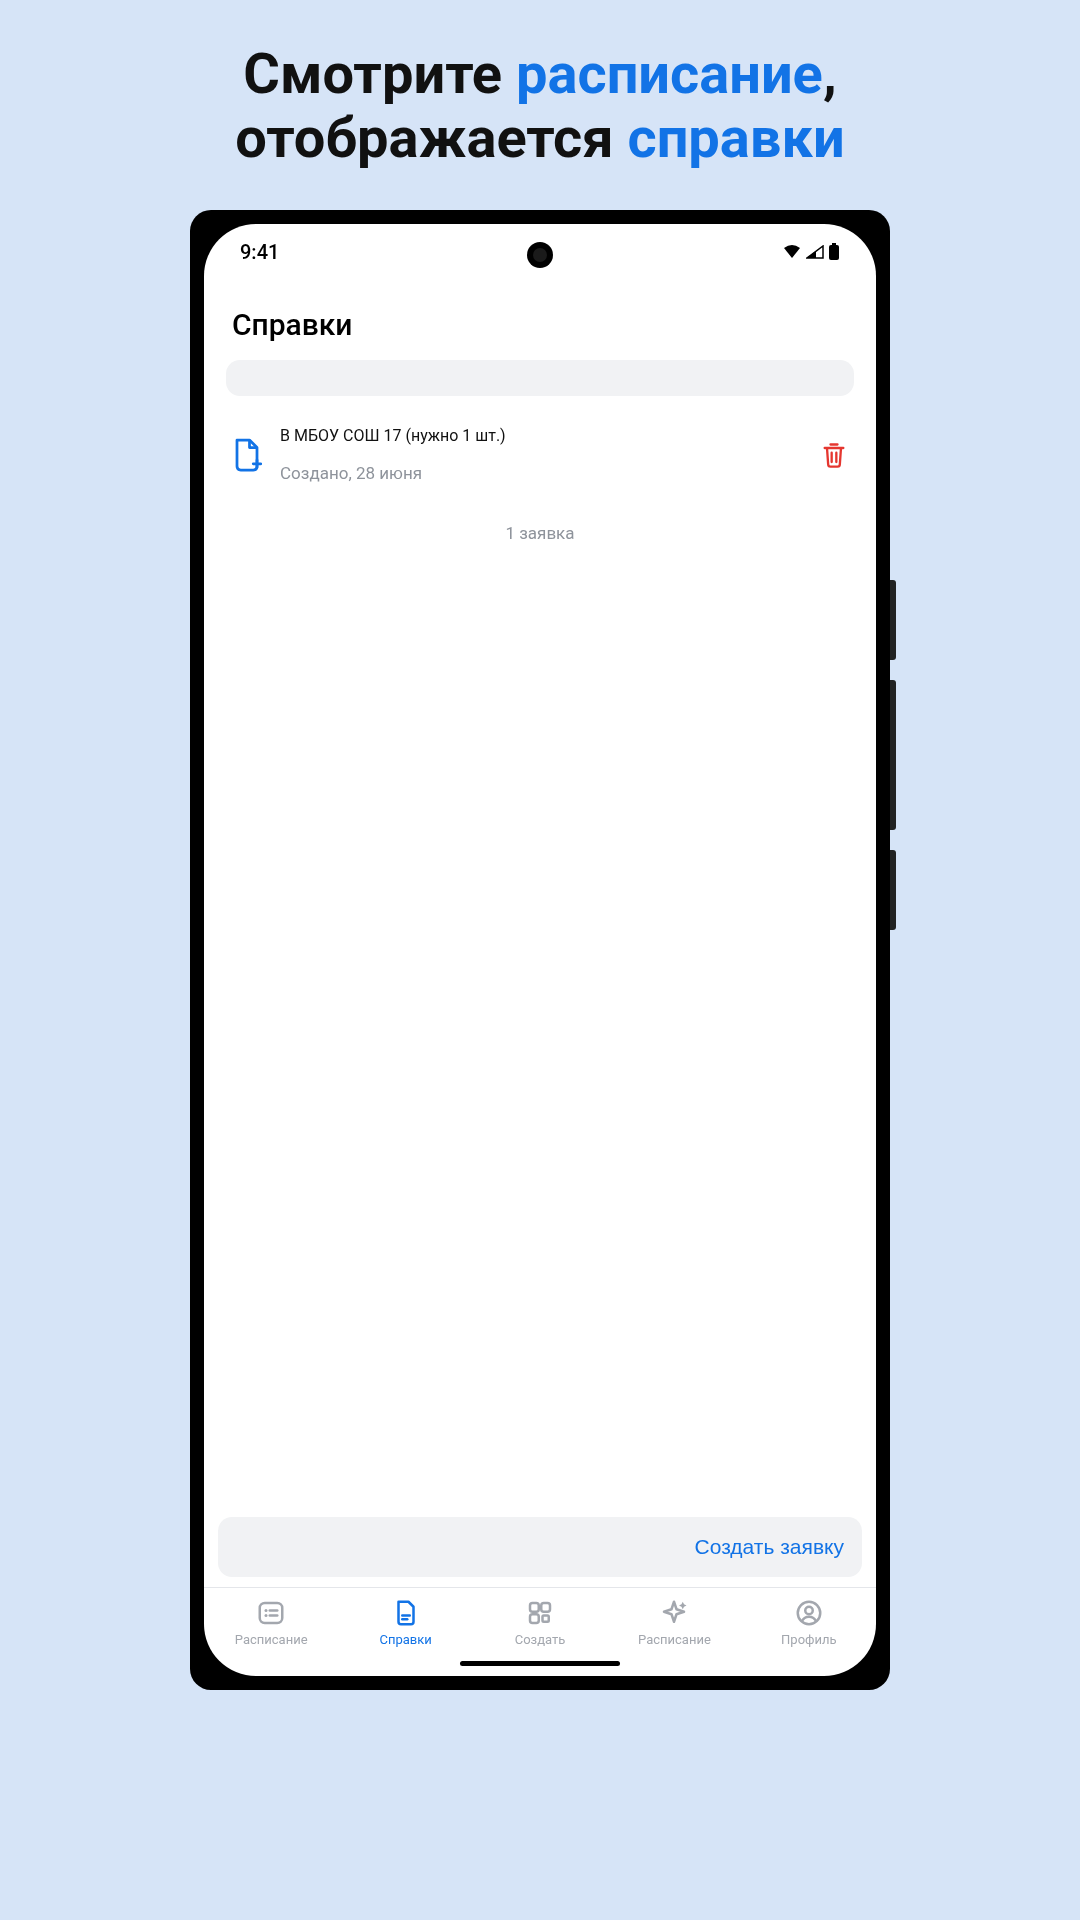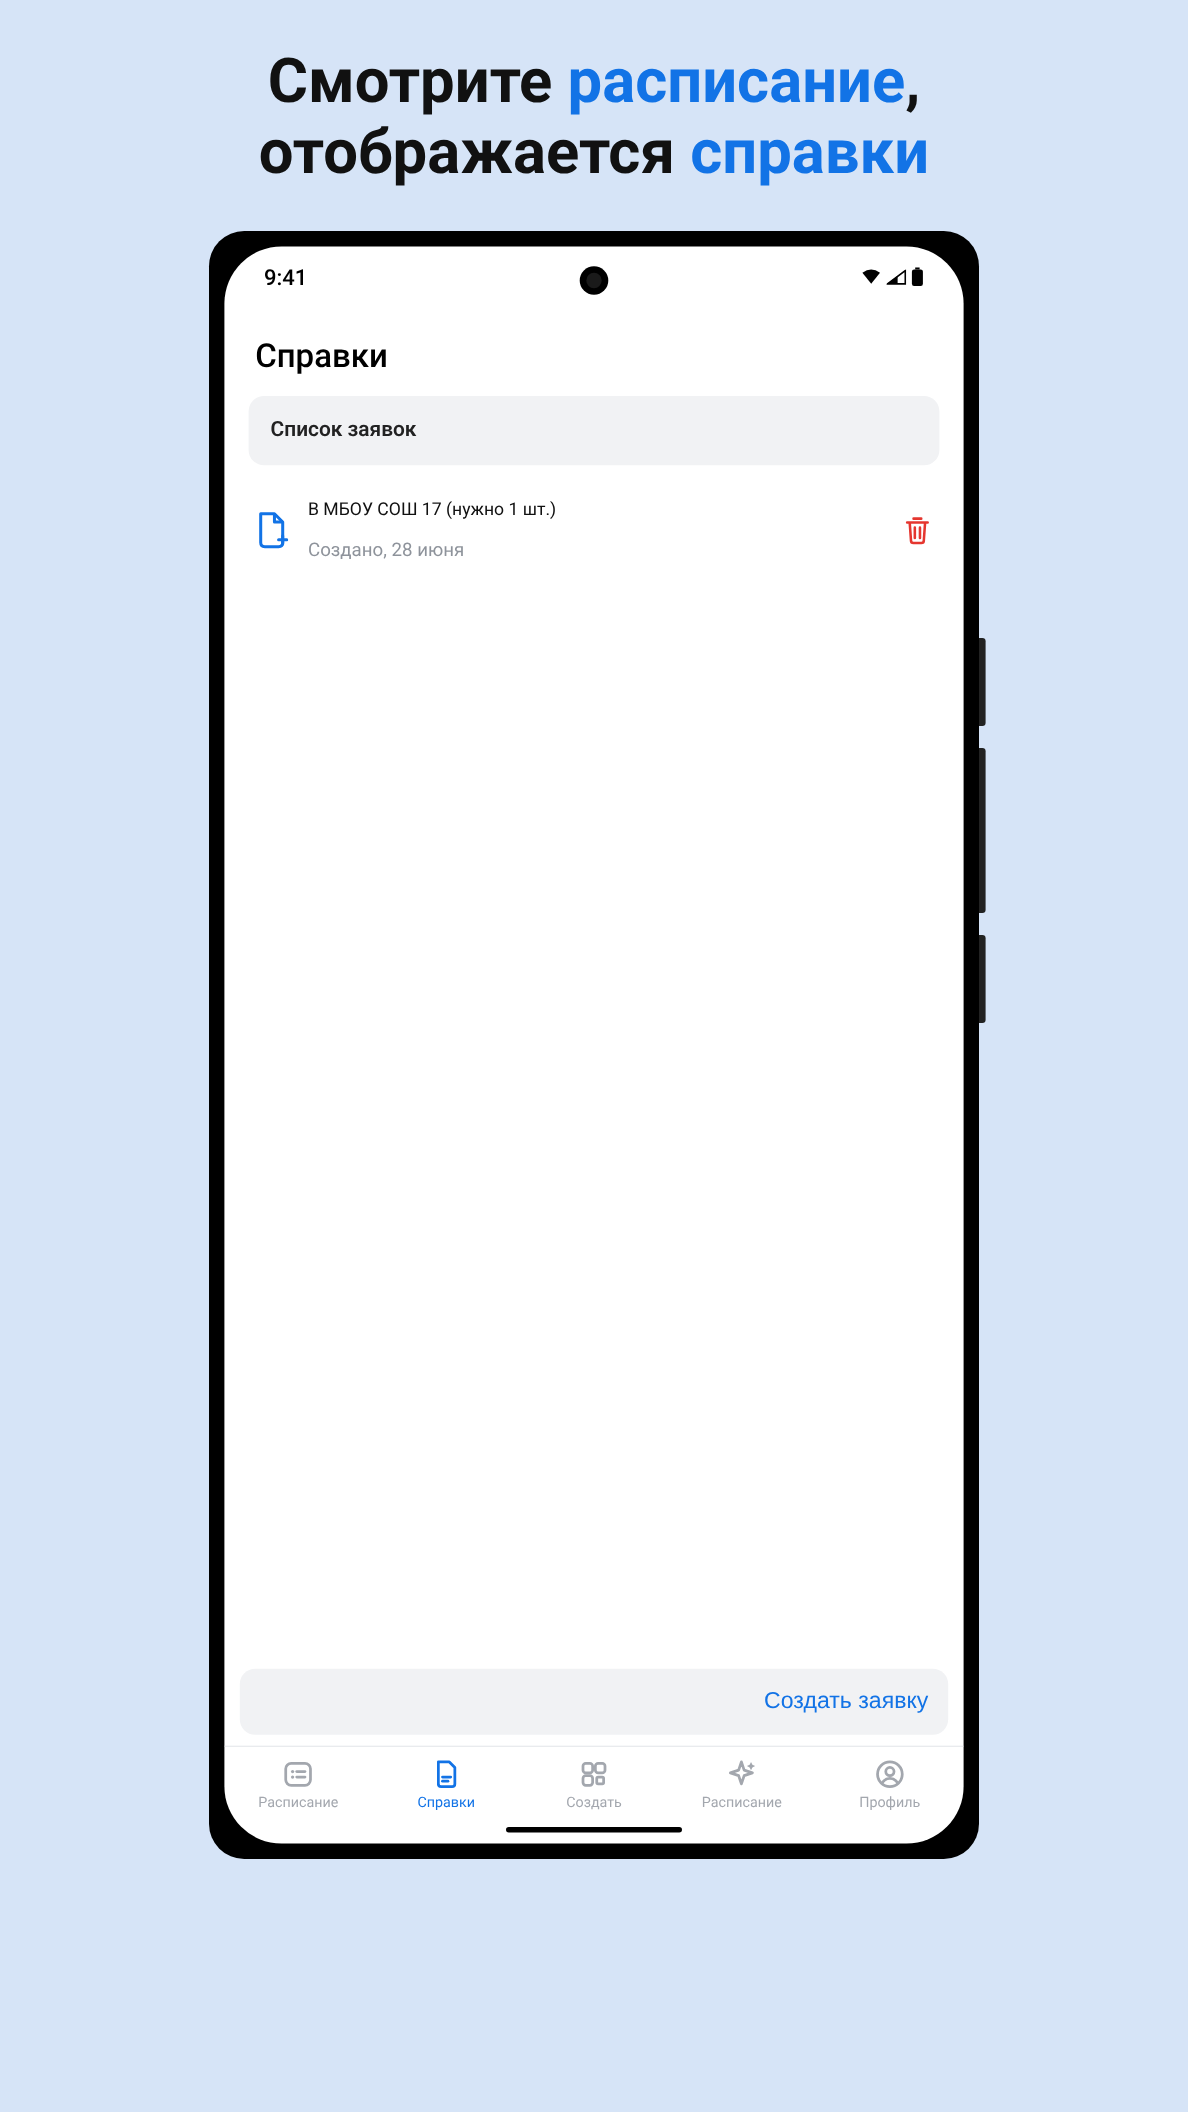--- a/index.html
+++ b/index.html
@@ -25,21 +25,21 @@
     top: 210px;
     left: 50%;
     transform: translateX(-50%);
     width: 700px;
     height: 1480px;
   }
   .phone-frame {
     width: 100%;
     height: 100%;
     background: #000;
-    border-radius: 32px;
+    border-radius: 21px;
     padding: 14px;
     position: relative;
   }
   .phone-side-btn {
     position: absolute;
     right: -6px;
     width: 6px;
     background: #222;
     border-radius: 0 3px 3px 0;
   }
@@ -209,38 +209,38 @@
           <svg width="12" height="18" viewBox="0 0 12 18">
               <rect x="4" y="0" width="4" height="2" fill="#000"></rect>
               <rect x="1" y="2" width="10" height="15" rx="2" fill="#000"></rect>
             </svg>
         </div>
       </div>
 
       <div class="page-title">Справки</div>
 
       <div class="info-card">
-        <div class="info-card-title">Список заявок</div>
       </div>
 
       <div class="request-row">
         <svg class="doc-icon" viewBox="0 0 24 28">
           <path d="M4 2 L14 2 L20 8 L20 23 Q20 26 17 26 L7 26 Q4 26 4 23 Z" fill="none" stroke="#1273e6" stroke-width="2.2" stroke-linejoin="round"></path>
           <path d="M14 2 L14 8 L20 8" fill="none" stroke="#1273e6" stroke-width="2.2" stroke-linejoin="round"></path>
           <path d="M17 21 L23 21 M20 18 L20 24" stroke="#1273e6" stroke-width="2.2" stroke-linecap="round"></path>
         </svg>
         <div class="request-text">
           <div class="request-title">В МБОУ СОШ 17 (нужно 1 шт.)</div>
           <div class="request-sub">Создано, 28 июня</div>
         </div>
         <svg class="trash-icon" viewBox="0 0 24 24">
           <path d="M4 6 L20 6 M9 3 L15 3 M6 6 L7 20 Q7 22 9 22 L15 22 Q17 22 17 20 L18 6 M10 10 L10 18 M14 10 L14 18" fill="none" stroke="#e5362f" stroke-width="2" stroke-linecap="round" stroke-linejoin="round"></path>
         </svg>
       </div>
 
+      <div class="count-label">1 заявка</div>
 
       <div class="flex-spacer"></div>
 
       <button class="create-btn">Создать заявку</button>
 
       <div class="nav-bar">
         <div class="nav-item">
           <svg viewBox="0 0 24 24">
               <rect x="3" y="4" width="18" height="16" rx="4" fill="none" stroke="#a3a7ae" stroke-width="2"></rect>
               <circle cx="8" cy="10" r="1.2" fill="#a3a7ae"></circle>

